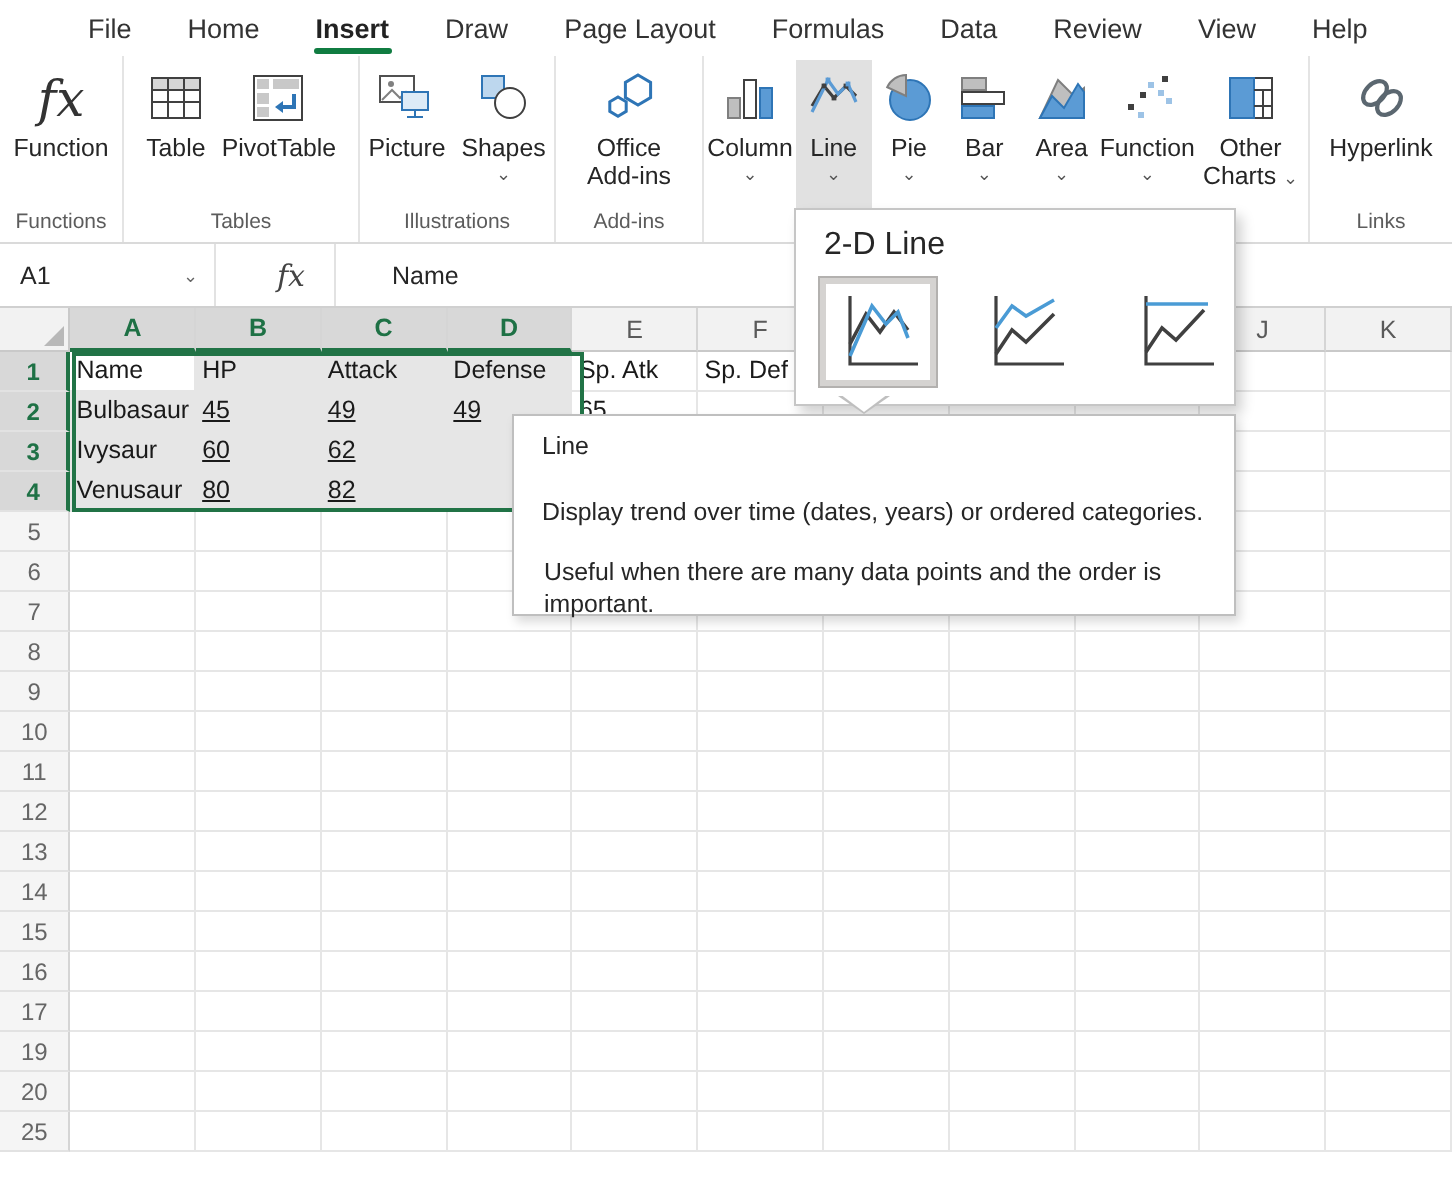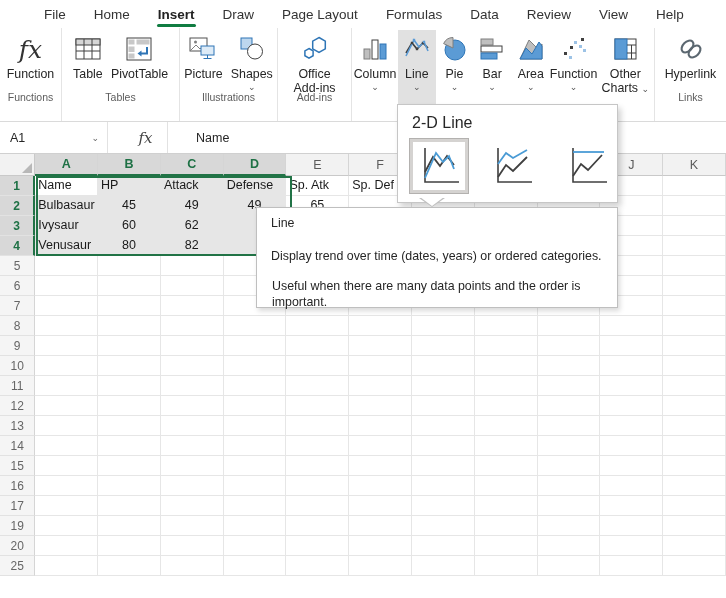--- a/index.html
+++ b/index.html
@@ -13,21 +13,21 @@
         display:flex;align-items:center;cursor:default;}
   .mtab.active{font-weight:700;color:#222;}
   .mtab.active::after{content:'';position:absolute;left:13px;right:13px;bottom:1px;height:3px;
         background:#107C41;border-radius:2px;}
 
   
   .ribbon{position:absolute;top:28px;left:0;width:726px;height:94px;background:#fff;
           border-bottom:1px solid #DADADA;display:flex;}
   .rgroup{position:relative;height:100%;border-right:1px solid #E4E4E4;
           display:flex;align-items:flex-start;justify-content:center;padding-top:2px;}
-  .glabel{position:absolute;bottom:18px;left:0;right:0;text-align:center;font-size:10.5px;color:#5C5C5C;}
+  .glabel{position:absolute;bottom:4px;left:0;right:0;text-align:center;font-size:10.5px;color:#5C5C5C;}
   .rbtn{display:flex;flex-direction:column;align-items:center;background:none;border:none;
         padding:3px 4px 0;font-family:inherit;font-size:12.4px;color:#262626;height:76px;}
   .rbtn .ric{height:32px;display:flex;align-items:center;justify-content:center;}
   .rbtn .rlabel{margin-top:2px;line-height:1.15;text-align:center;}
   .rbtn .chev{font-size:9px;color:#555;line-height:8px;margin-top:2px;}
   .rbtn.active{background:#E1E1E1;}
   .fxglyph{font-family:"DejaVu Serif",serif;font-style:italic;font-size:25px;color:#333;}
   .wrapl{max-width:48px;}
   .oc{max-width:56px;text-align:center;}
 
@@ -53,21 +53,21 @@
         display:flex;align-items:center;justify-content:center;
         border-right:1px solid #D5D5D5;border-bottom:1px solid #C9C9C9;}
   .chd.sel{background:#D8D8D8;color:#1E7145;font-weight:700;border-bottom:2px solid #217346;}
   .rhd{width:36px;height:20px;background:#F5F5F5;color:#666;font-size:12px;
         display:flex;align-items:center;justify-content:center;
         border-right:1px solid #D5D5D5;border-bottom:1px solid #E2E2E2;}
   .rhd.sel{background:#D8D8D8;color:#1E7145;font-weight:700;border-right:2px solid #217346;}
   .cell{width:64px;height:20px;background:#fff;font-size:12.5px;color:#1a1a1a;
         padding:2px 3px 0;border-right:1px solid #E6E6E6;border-bottom:1px solid #E6E6E6;
         overflow:hidden;white-space:nowrap;}
-  .cell.num{text-align:center;}
+  .cell.num{text-align:left;text-decoration:underline;}
   .cell.inrange{background:#E6E6E6;}
   .cell.active{background:#fff;}
   .selbox{position:absolute;left:36px;top:22px;width:256px;height:80px;
         border:2px solid #217346;pointer-events:none;z-index:5;}
 
   
   .panel{position:absolute;left:397px;top:104px;width:221px;height:99px;background:#fff;
         border:1px solid #C6C6C6;box-shadow:3px 4px 6px rgba(0,0,0,0.18);z-index:20;
         padding:8px 8px 0 12px;}
   .ptitle{font-size:16px;color:#262626;margin:1px 0 0 2px;}

